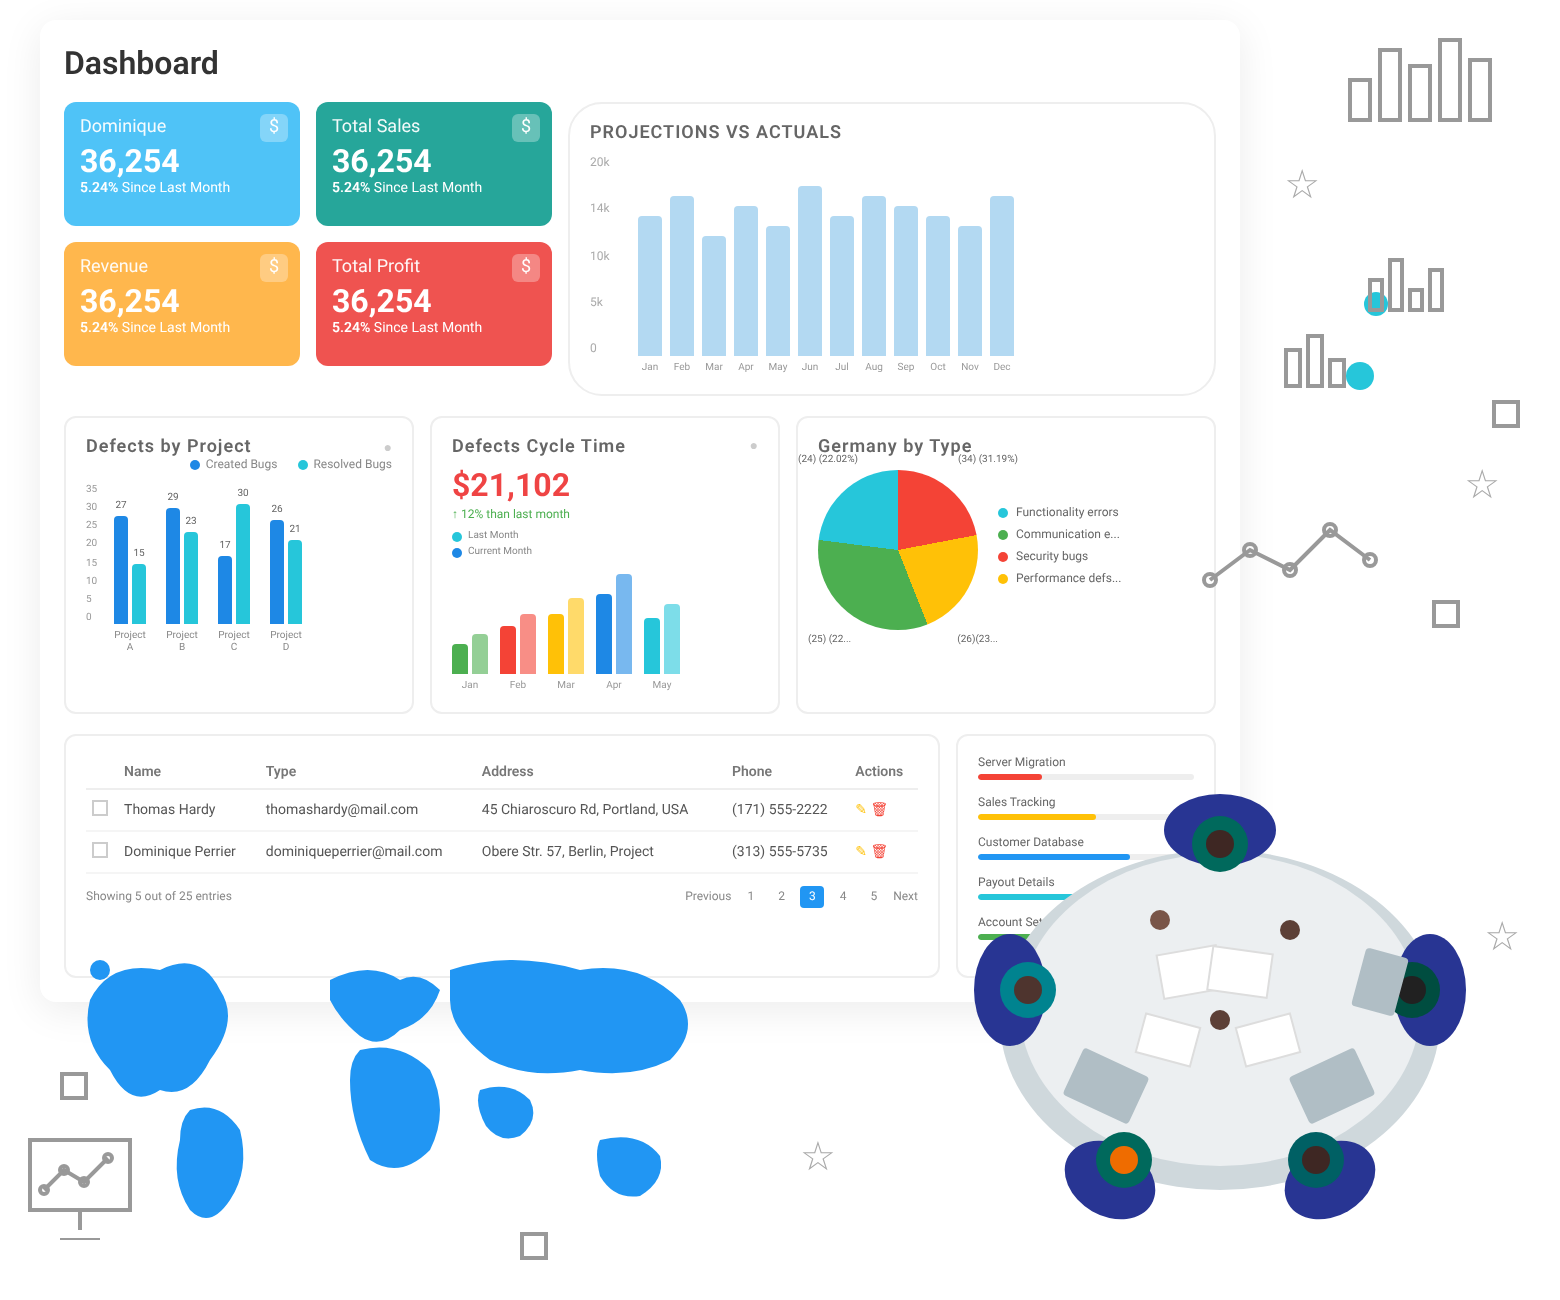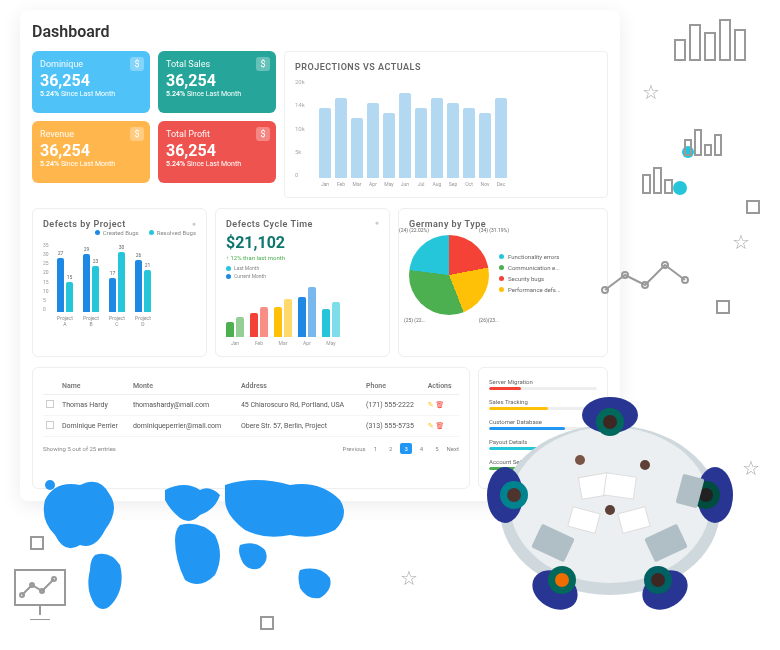--- a/index.html
+++ b/index.html
@@ -11,41 +11,41 @@
 .kpi{width:118px;height:62px;border-radius:6px;padding:8px;color:#fff;position:relative}
 .kpi-label{font-size:9px;opacity:.95}
 .kpi-value{font-size:16px;font-weight:700;margin-top:2px}
 .kpi-sub{font-size:7px;margin-top:0}
 .kpi-pct{font-weight:600}
 .kpi-icon{position:absolute;top:6px;right:6px;width:14px;height:14px;background:rgba(255,255,255,.3);color:#fff;font-size:9px;display:flex;align-items:center;justify-content:center;border-radius:3px}
 .kpi.blue{background:#4fc3f7}
 .kpi.teal{background:#26a69a}
 .kpi.yellow{background:#ffb74d}
 .kpi.red{background:#ef5350}
-.proj-card{flex:1;background:#fff;border:1px solid #eee;border-radius:4px;padding:10px}
+.proj-card{flex:1;background:#fff;border:1px solid #eee;border-radius:17px;padding:10px}
 .card-title{font-size:9px;font-weight:600;color:#666;letter-spacing:.5px;margin-bottom:6px}
 .proj-chart{height:100px;display:flex;align-items:flex-end;gap:4px;position:relative;padding-left:24px}
 .proj-ylabels{position:absolute;left:0;top:0;height:100%;display:flex;flex-direction:column;justify-content:space-between;font-size:6px;color:#aaa}
 .proj-bar{width:12px;background:#b3d9f2;border-radius:2px 2px 0 0}
 .proj-xlabels{display:flex;gap:4px;padding-left:24px;margin-top:3px}
 .proj-xl{width:12px;font-size:5px;color:#999;text-align:center}
 .mid-row{display:flex;gap:8px;margin-bottom:10px}
 .card{background:#fff;border:1px solid #eee;border-radius:6px;padding:10px}
 .defects-proj{width:175px}
 .dp-legend{display:flex;gap:10px;font-size:6px;color:#888;margin-bottom:6px;justify-content:flex-end}
 .dp-leg{display:flex;align-items:center;gap:3px}
 .dot{width:5px;height:5px;border-radius:50%}
 .dp-chart{height:70px;display:flex;align-items:flex-end;gap:10px;padding-left:14px;position:relative}
 .dp-yl{position:absolute;left:0;top:0;height:100%;display:flex;flex-direction:column;justify-content:space-between;font-size:5px;color:#999}
 .dp-group{display:flex;gap:2px;align-items:flex-end}
 .dp-bar{width:7px;border-radius:2px 2px 0 0}
 .dp-xl{display:flex;gap:10px;padding-left:14px;margin-top:3px}
 .dp-xl span{width:16px;font-size:5px;color:#888;text-align:center}
 .cycle{width:175px}
-.cycle-val{font-size:16px;font-weight:700;color:#0f766e;margin-top:4px}
+.cycle-val{font-size:16px;font-weight:700;color:#ef4444;margin-top:4px}
 .cycle-sub{font-size:6px;color:#4caf50;margin-top:2px}
 .cycle-leg{font-size:5px;color:#888;margin-top:4px}
 .cycle-leg div{display:flex;align-items:center;gap:3px;margin-top:2px}
 .cycle-chart{height:54px;display:flex;align-items:flex-end;gap:6px;margin-top:4px}
 .cyc-grp{display:flex;gap:2px;align-items:flex-end}
 .cyc-bar{width:8px;border-radius:2px 2px 0 0}
 .cyc-xl{display:flex;gap:6px;margin-top:3px}
 .cyc-xl span{width:18px;font-size:5px;color:#999;text-align:center}
 .defects-type{flex:1}
 .dt-body{display:flex;align-items:center;gap:10px}
@@ -307,21 +307,21 @@
     </div>
   </div>
 
   <div class="bottom-row">
     <div class="card table-card">
       <table>
         <thead>
             <tr id="thead-row">
               <th></th>
               <th>Name</th>
-              <th>Monte</th>
+              <th>Type</th>
               <th>Address</th>
               <th>Phone</th>
               <th>Actions</th>
             </tr>
           </thead>
         <tbody id="tbody">
             <tr>
               <td><span class="chk"></span></td>
               <td>Thomas Hardy</td>
               <td>thomashardy@mail.com</td>

